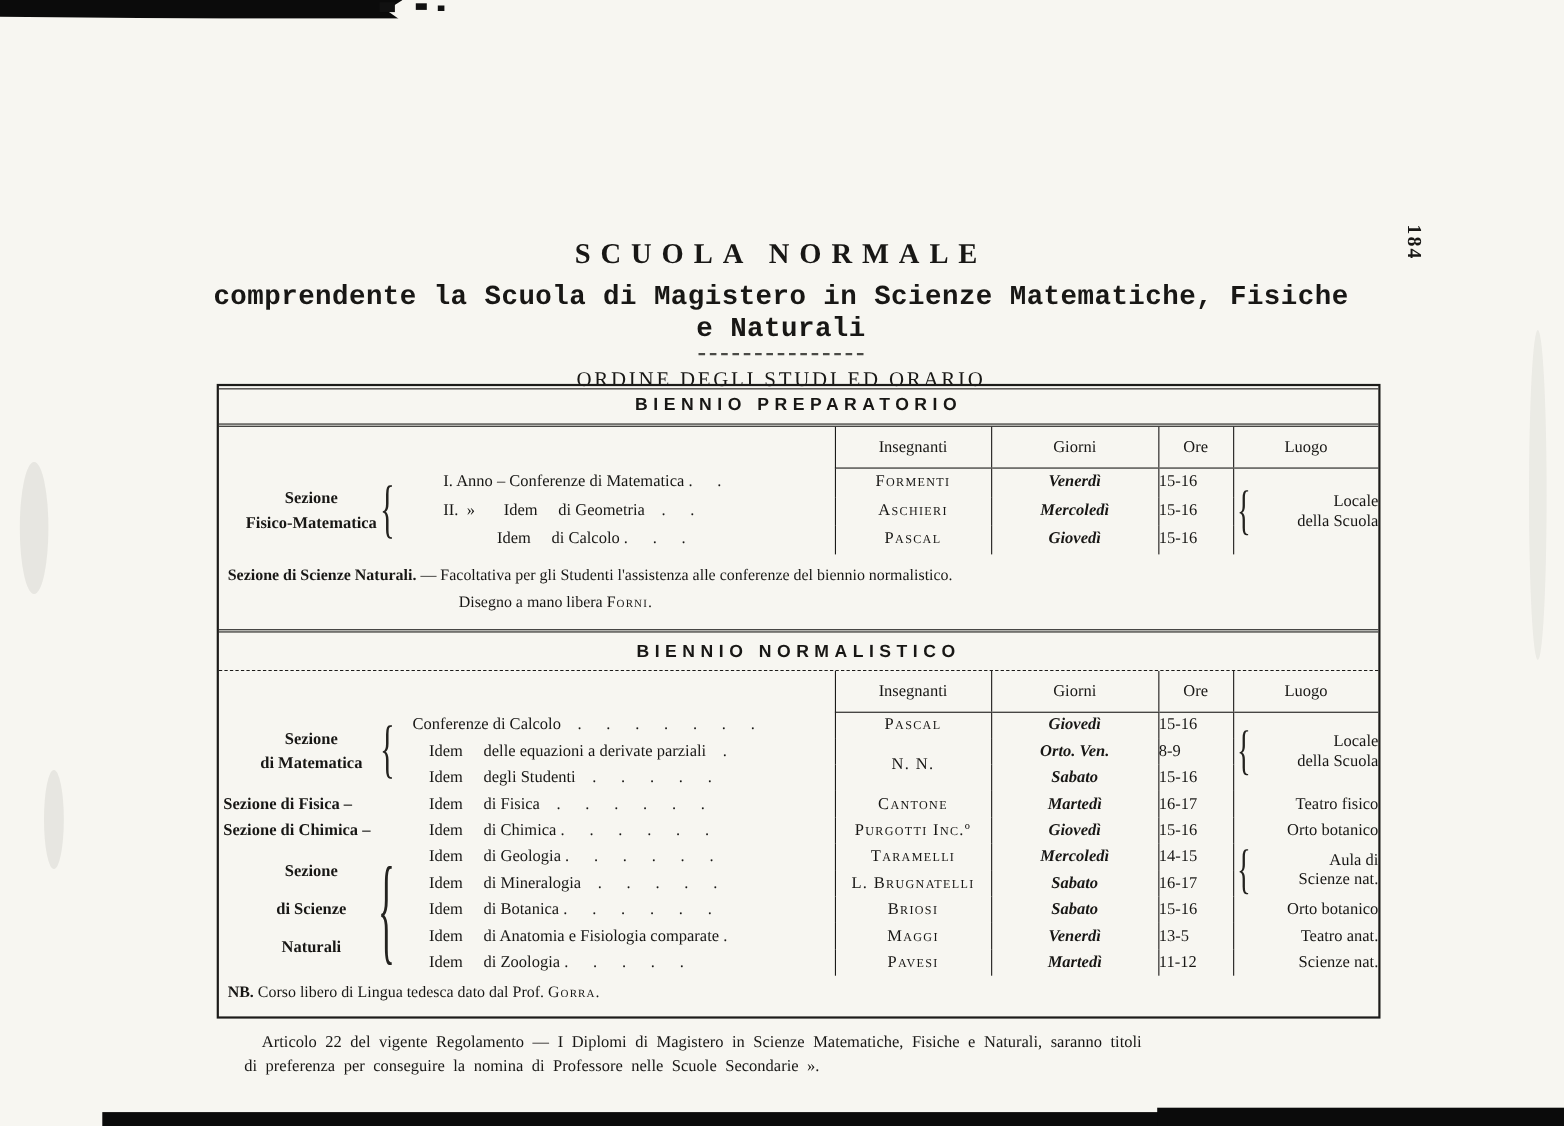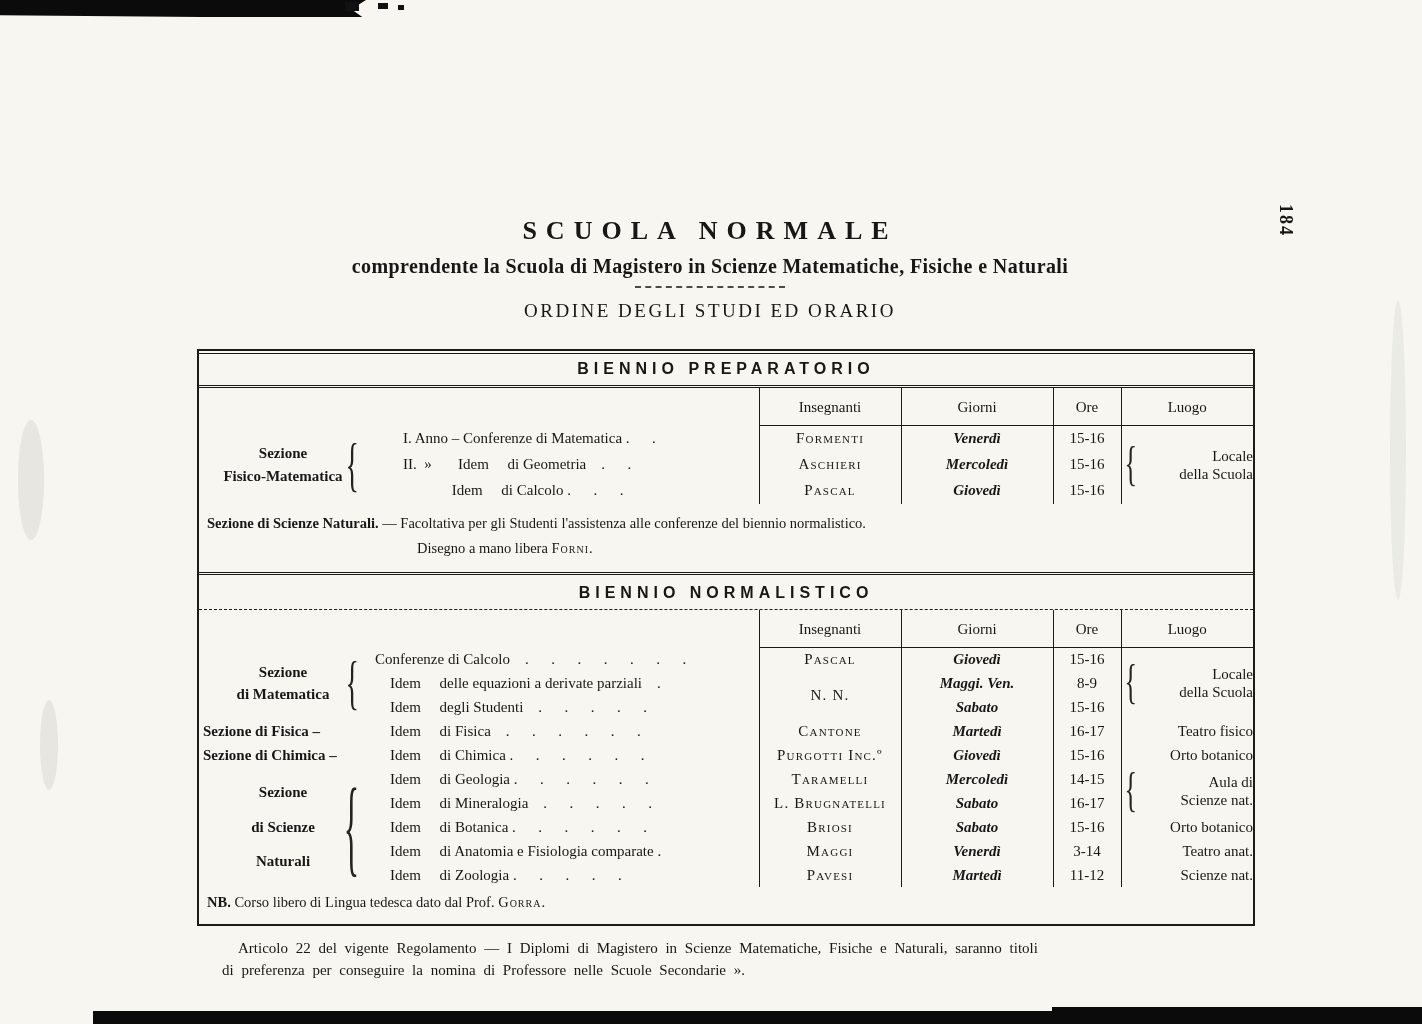--- a/index.html
+++ b/index.html
@@ -26,21 +26,21 @@
 
   .pagenum {
     position:absolute; left:1296px; top:204px;
     transform:rotate(90deg); transform-origin:left top;
     font-size:18px; font-weight:bold; letter-spacing:2px;
   }
 
   
   .header { position:absolute; left:181px; top:216px; width:1058px; text-align:center; }
   .title   { font-size:26px; font-weight:bold; letter-spacing:9px; }
-  .subtitle{ margin-top:9px; font-size:20px; font-weight:bold; letter-spacing:.4px; }
+  .subtitle{ margin-top:9px; font-size:25px; font-weight:bold; letter-spacing:.4px;font-family:Liberation Mono, monospace; }
   .sub-rule{ width:150px; margin:8px auto 0; border-top:2px dashed #4a4a46; height:0; }
   .heading { margin-top:12px; font-size:19px; letter-spacing:2.5px; }
 
   
   .box { position:absolute; left:197px; top:349px; width:1058px; height:577px;
          border:2px solid #1c1b19; }
   .box::before { content:""; position:absolute; top:2px; left:0; right:0;
                  border-top:1px solid #1c1b19; }
 
   .sec-title { text-align:center; font-family:"Liberation Sans", sans-serif;
@@ -54,21 +54,21 @@
   .sched thead td.nohd { border:none; }
   .vl { border-left:1px solid #1c1b19; }
   .sched tbody tr { height:26px; }
   .sched.t2 tbody tr { height:24px; }
   .sched td { font-size:15px; vertical-align:middle; }
 
   .corso { white-space:pre; font-size:15px; padding-left:36px; }
   .t2 .corso { padding-left:8px; }
   .insg  { text-align:center; font-variant:small-caps; letter-spacing:1.2px; font-size:15px; }
   .giorno{ text-align:center; font-style:italic; font-weight:bold; font-size:14.5px; }
-  .ore   { text-align:center; font-size:14.5px; }
+  .ore   { text-align:left; font-size:14.5px; }
   .luogo { text-align:right; font-size:14.5px; position:relative; }
   .luogo .txt { white-space:pre-line; line-height:1.2; display:inline-block; }
   .brace-left::before { content:"{"; position:absolute; left:3px; top:50%;
     transform:translateY(-50%) scaleY(1.9); font-size:26px; font-weight:normal; color:#242320; }
 
   .lbl { text-align:center; font-weight:bold; font-size:13px; position:relative; vertical-align:middle; }
   .lbl .txt { white-space:pre-line; line-height:1.5; display:inline-block; }
   .lbl.tall .txt { line-height:2.3; }
   .lbl.brace-right::after { content:"{"; position:absolute; right:8px; top:50%;
     transform:translateY(-50%) scaleY(2.1); font-size:28px; font-weight:normal; color:#242320; }
@@ -193,21 +193,21 @@
           <td class="corso">Conferenze di Calcolo    .      .      .      .      .      .      .</td>
           <td class="insg vl">Pascal</td>
           <td class="giorno vl">Giovedì</td>
           <td class="ore vl">15-16</td>
           <td class="luogo vl brace-left" rowspan="3"><span class="txt">Locale
 della Scuola</span></td>
         </tr>
         <tr>
           <td class="corso">    Idem     delle equazioni a derivate parziali    .</td>
           <td class="insg vl" rowspan="2">N. N.</td>
-          <td class="giorno vl">Maggi. Ven.</td>
+          <td class="giorno vl">Orto. Ven.</td>
           <td class="ore vl">8-9</td>
         </tr>
         <tr>
           <td class="corso">    Idem     degli Studenti    .      .      .      .      .</td>
           <td class="giorno vl">Sabato</td>
           <td class="ore vl">15-16</td>
         </tr>
         <tr>
           <td class="lbl inline"><span class="txt">Sezione di Fisica –</span></td>
           <td class="corso">    Idem     di Fisica    .      .      .      .      .      .</td>
@@ -245,21 +245,21 @@
           <td class="corso">    Idem     di Botanica .      .      .      .      .      .</td>
           <td class="insg vl">Briosi</td>
           <td class="giorno vl">Sabato</td>
           <td class="ore vl">15-16</td>
           <td class="luogo vl">Orto botanico</td>
         </tr>
         <tr>
           <td class="corso">    Idem     di Anatomia e Fisiologia comparate .</td>
           <td class="insg vl">Maggi</td>
           <td class="giorno vl">Venerdì</td>
-          <td class="ore vl">3-14</td>
+          <td class="ore vl">13-5</td>
           <td class="luogo vl">Teatro anat.</td>
         </tr>
         <tr>
           <td class="corso">    Idem     di Zoologia .      .      .      .      .</td>
           <td class="insg vl">Pavesi</td>
           <td class="giorno vl">Martedì</td>
           <td class="ore vl">11-12</td>
           <td class="luogo vl">Scienze nat.</td>
         </tr>
       </tbody>

